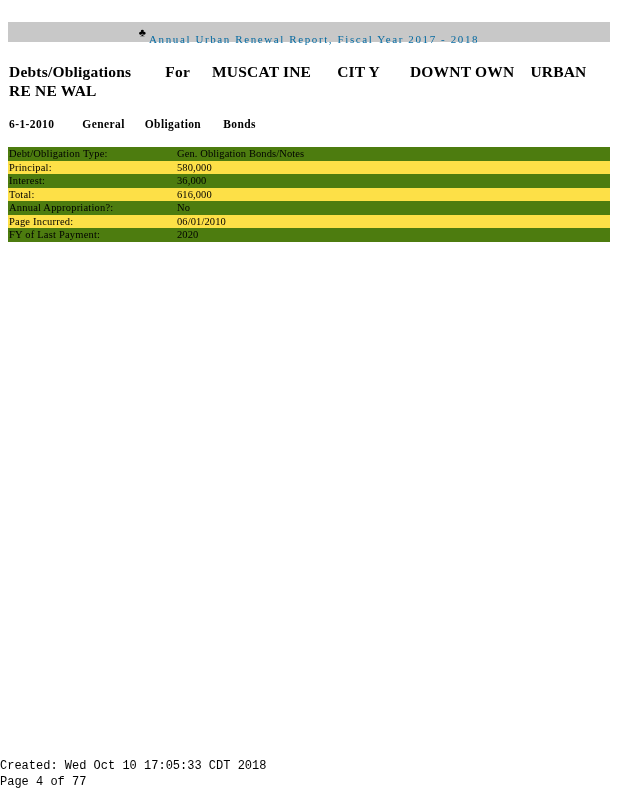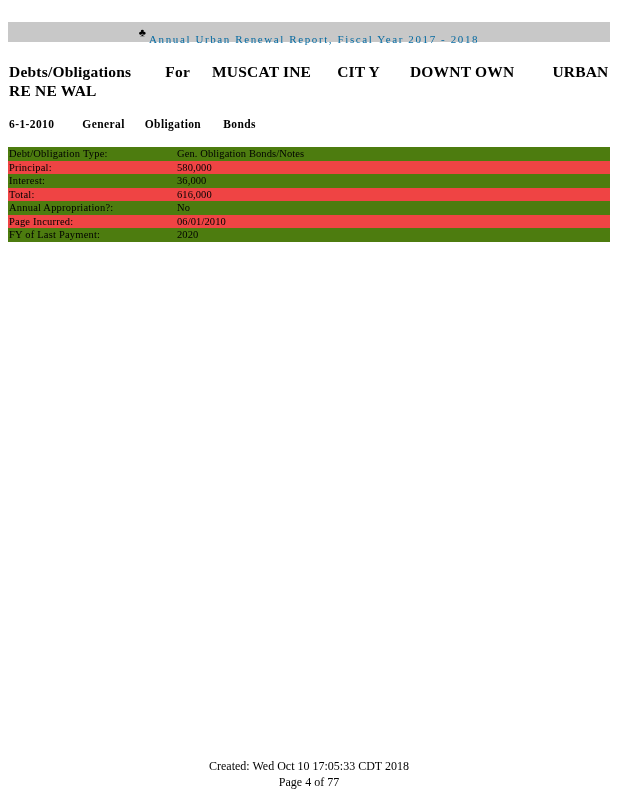--- a/index.html
+++ b/index.html
@@ -54,21 +54,21 @@
     font-weight: bold;
     font-size: 15.5px;
     line-height: 19px;
     letter-spacing: 0.2px;
     color: #000;
   }
   .doc-title .w-sp1 { margin-right: 34px; }
   .doc-title .w-sp2 { margin-right: 22px; }
   .doc-title .w-sp3 { margin-right: 26px; }
   .doc-title .w-sp4 { margin-right: 30px; }
-  .doc-title .w-sp5 { margin-right: 38px; }
+  .doc-title .w-sp5 { margin-right: 16px; }
   .sub-title {
     position: absolute;
     left: 9px;
     top: 118px;
     font-family: "Liberation Serif", serif;
     font-weight: bold;
     font-size: 11.5px;
     letter-spacing: 0.4px;
     color: #000;
   }
@@ -83,40 +83,40 @@
     width: 602px;
   }
   .row {
     display: flex;
     align-items: baseline;
     height: 13.5px;
     font-size: 10.5px;
     line-height: 13.5px;
     font-family: "Liberation Serif", serif;
   }
-  .row.shade { background: #ef4444; }
+  .row.shade { background: #fde047; }
   .row.plain { background: #4d7c0f; }
   .cell-label {
     width: 168px;
     padding-left: 1px;
     white-space: nowrap;
     letter-spacing: 0.2px;
   }
   .cell-value {
     flex: 1;
     white-space: nowrap;
     letter-spacing: 0.1px;
   }
   .footer {
     position: absolute;
     left: 0;
     top: 758px;
     width: 618px;
-    text-align: center;
-    font-family: Liberation Serif, serif;
+    text-align: left;
+    font-family: Liberation Mono, monospace;
     font-size: 12px;
     line-height: 16px;
     color: #000;
   }
 </style>
 </head>
 <body>
 
 <div class="page">
 

